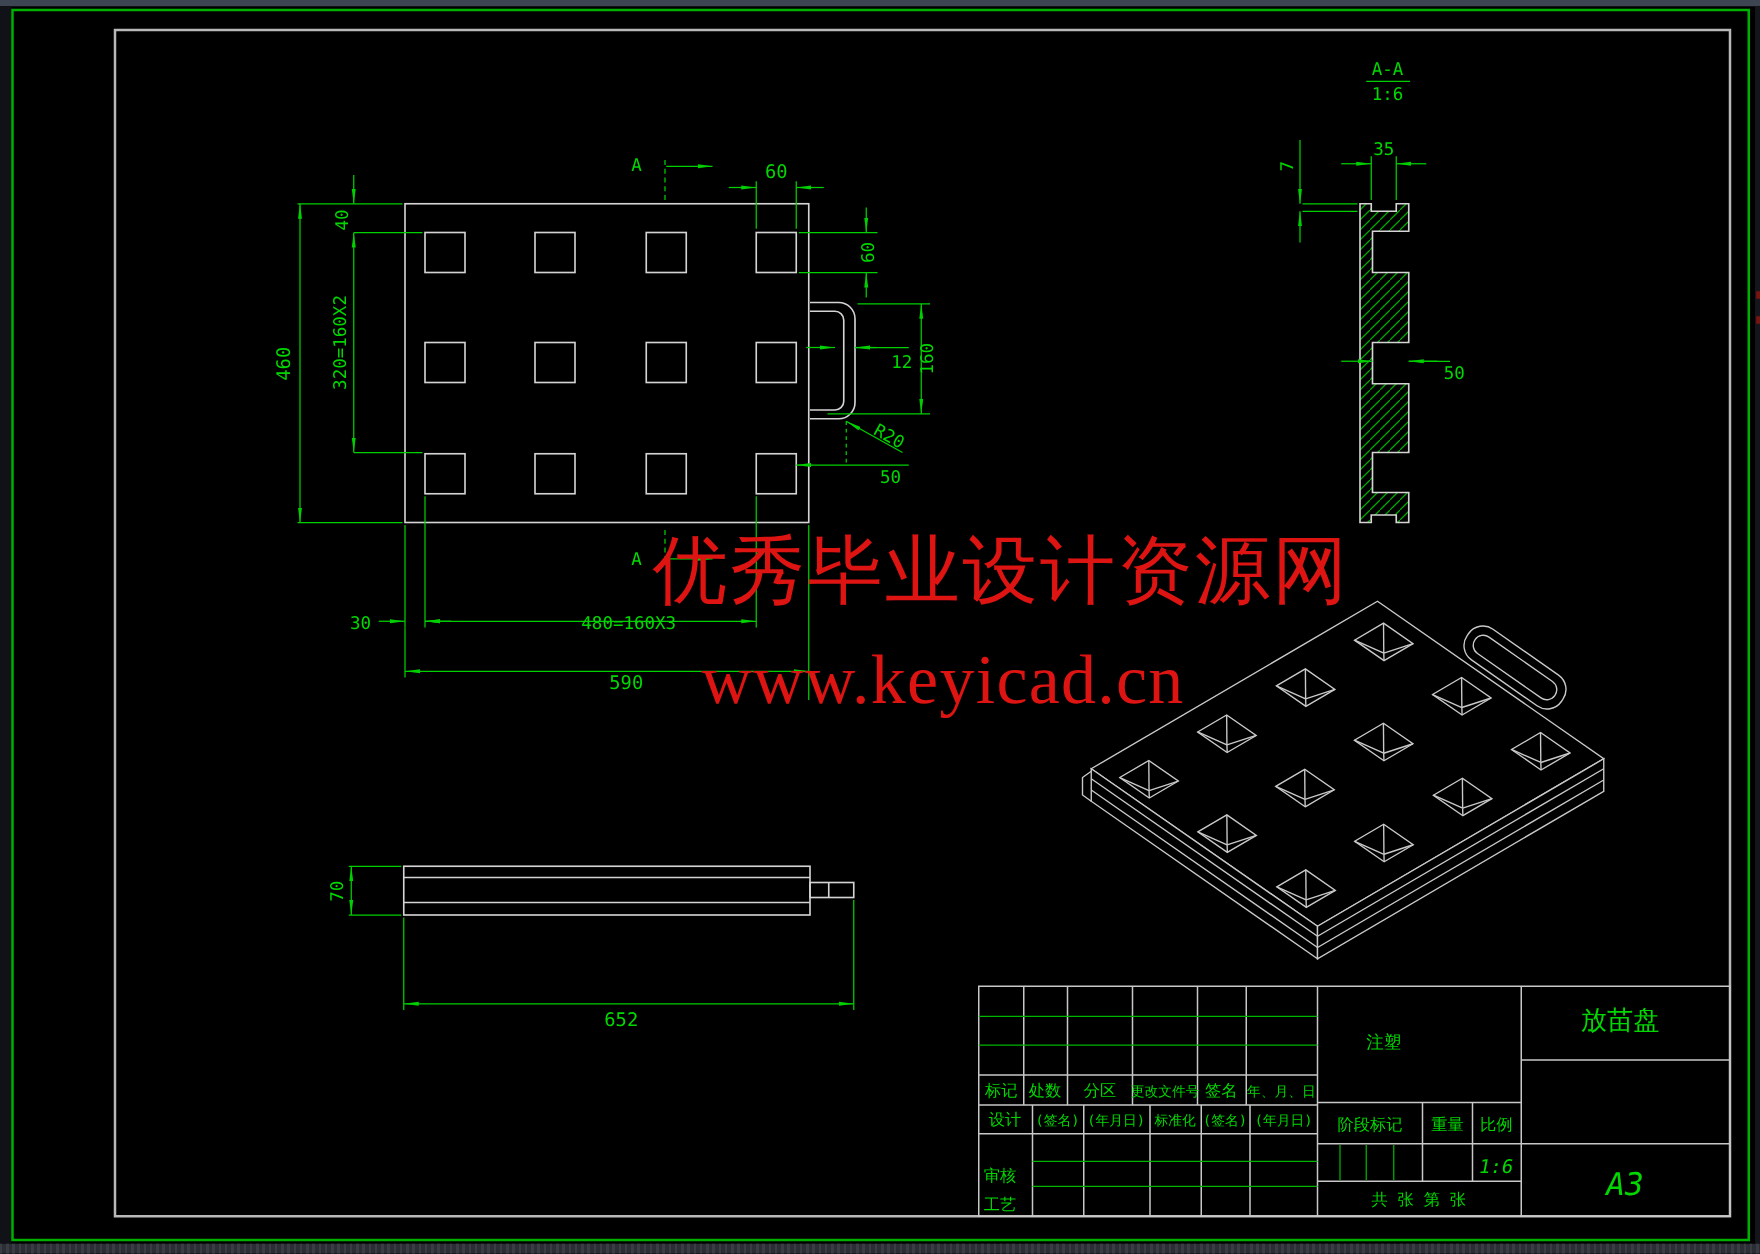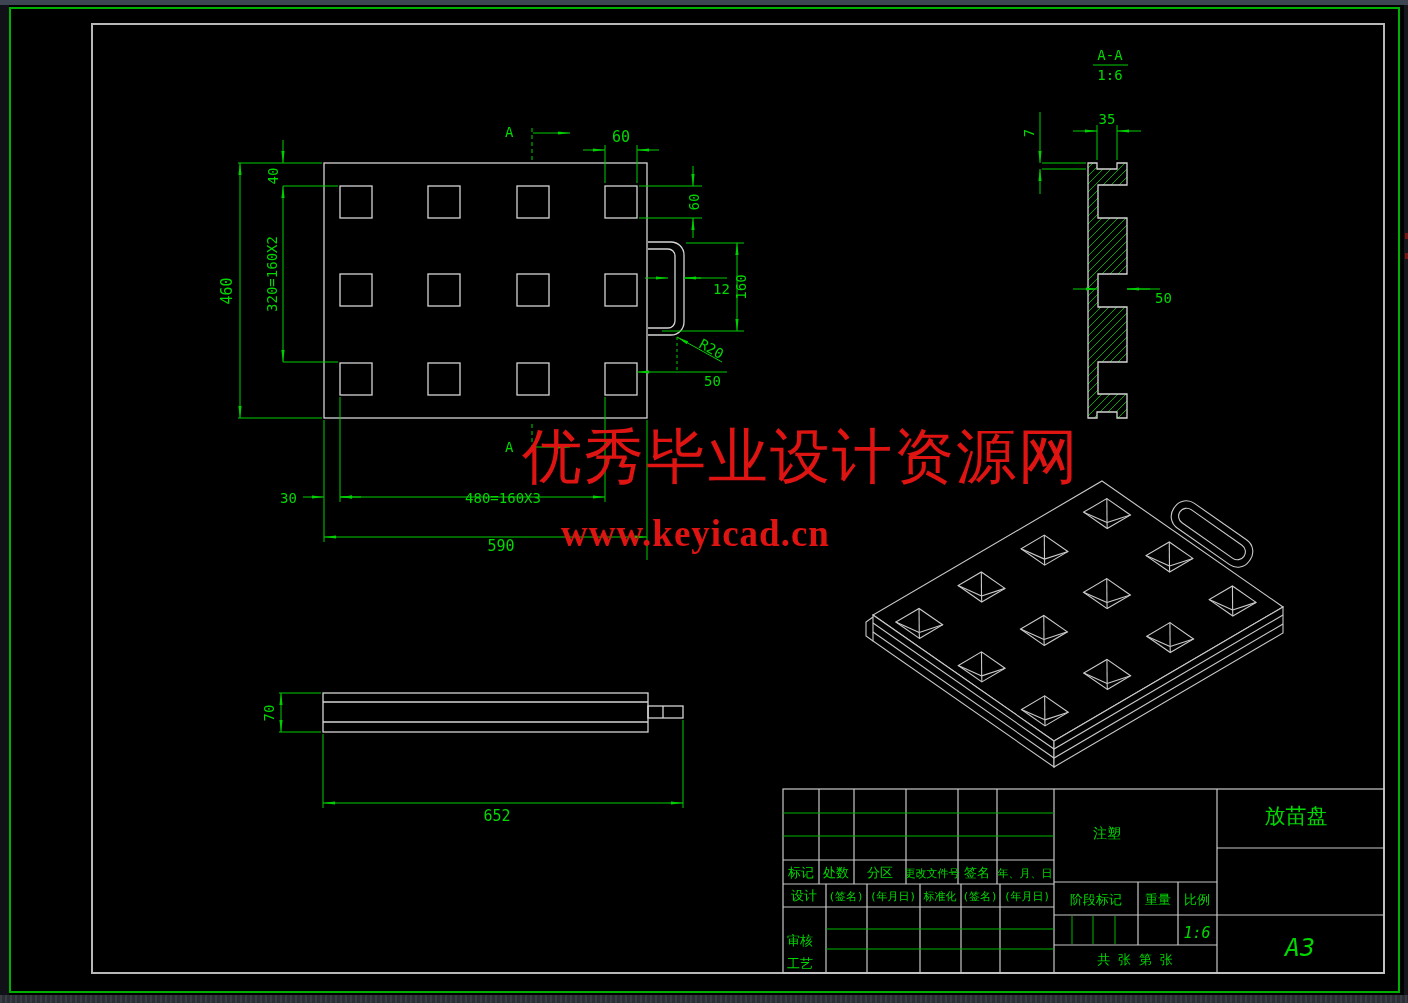--- a/index.html
+++ b/index.html
@@ -7,21 +7,21 @@
   #topbar{position:absolute;left:0;top:0;width:1408px;height:5px;background:#3d4553;}
   #bottombar{position:absolute;left:0;top:995px;width:1408px;height:8px;background:#2b2e35;
     background-image:repeating-linear-gradient(90deg,#3a3d44 0 2px,transparent 2px 5px);}
   #leftstrip{position:absolute;left:0;top:5px;width:9px;height:990px;background:#101217;}
   #rightstrip{position:absolute;left:1404px;top:5px;width:4px;height:990px;background:#14161c;}
   .speck{position:absolute;width:3px;height:6px;background:#7a1410;}
   svg{position:absolute;left:0;top:0;}
   svg text{fill:#00d800;font-family:"DejaVu Sans Mono",monospace;}
   .wm{position:absolute;color:#dd1412;font-family:"Liberation Serif","DejaVu Serif",serif;white-space:nowrap;z-index:5;}
   #wm1{left:522px;top:417px;font-size:60px;letter-spacing:2px;}
-  #wm2{left:561px;top:512px;font-size:37px;letter-spacing:1px;font-weight:bold;}
+  #wm2{left:561px;top:512px;font-size:56px;letter-spacing:1px;}
   .cjk{font-family:"DejaVu Sans",sans-serif;}
 </style>
 </head>
 <body>
 
 <div id="stage">
   <div id="topbar"></div>
   <div id="leftstrip"></div>
   <div id="rightstrip">
     <div class="speck" style="left:1px;top:228px;"></div>

